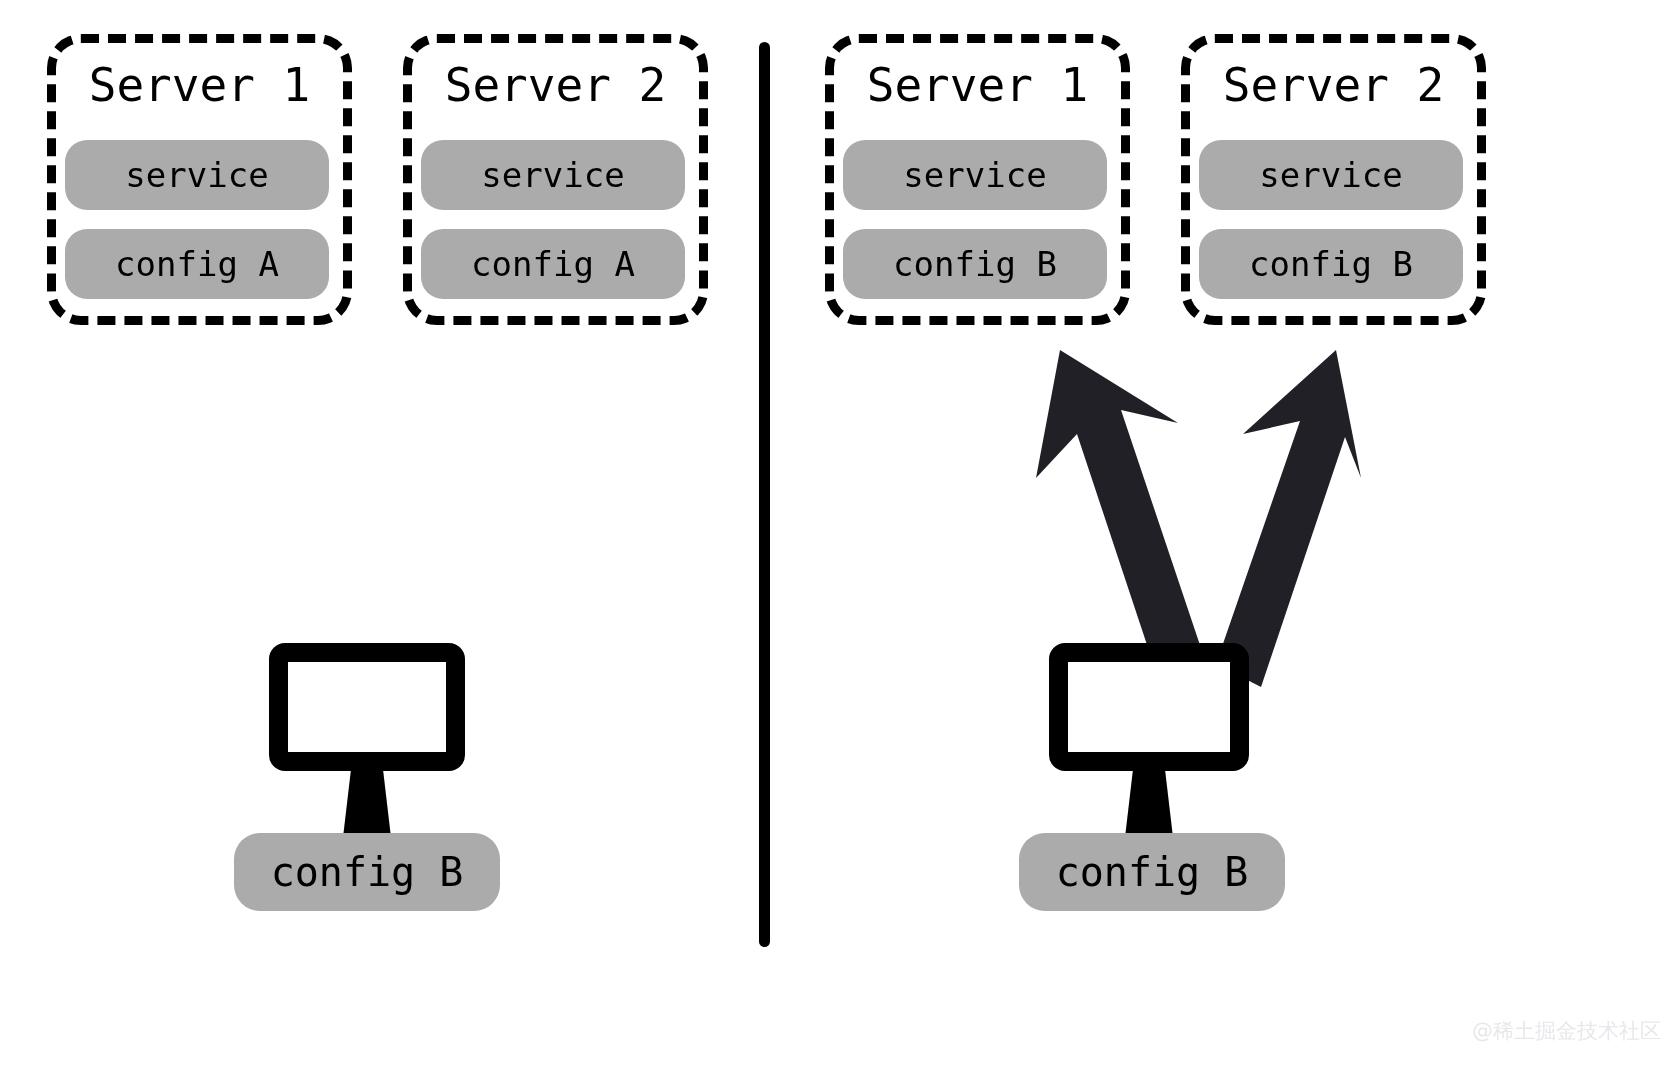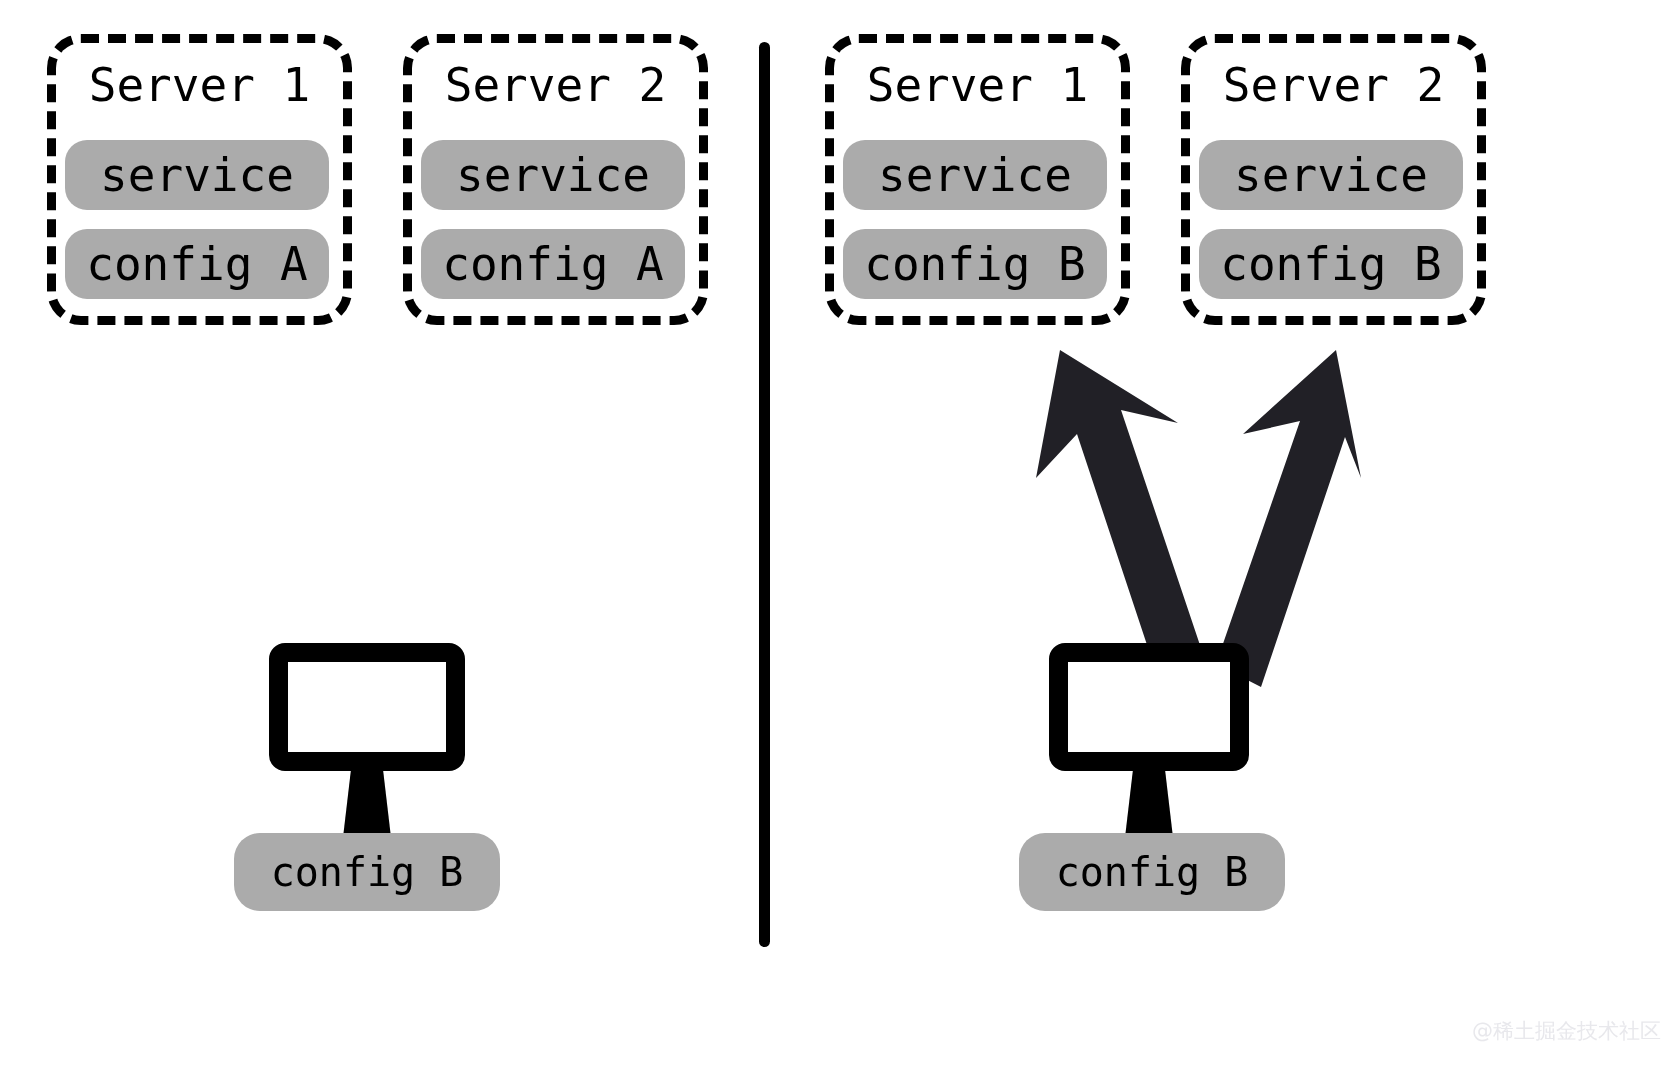--- a/index.html
+++ b/index.html
@@ -39,21 +39,21 @@
   }
   .chip {
     position: absolute;
     box-sizing: border-box;
     background: #ababab;
     border-radius: 22px;
     display: flex;
     align-items: center;
     justify-content: center;
     color: #000000;
-    font-size: 46px;
+    font-size: 34px;
     line-height: 1;
   }
 
   
   .divider {
     position: absolute;
     background: #000000;
     border-radius: 6px;
   }
 

